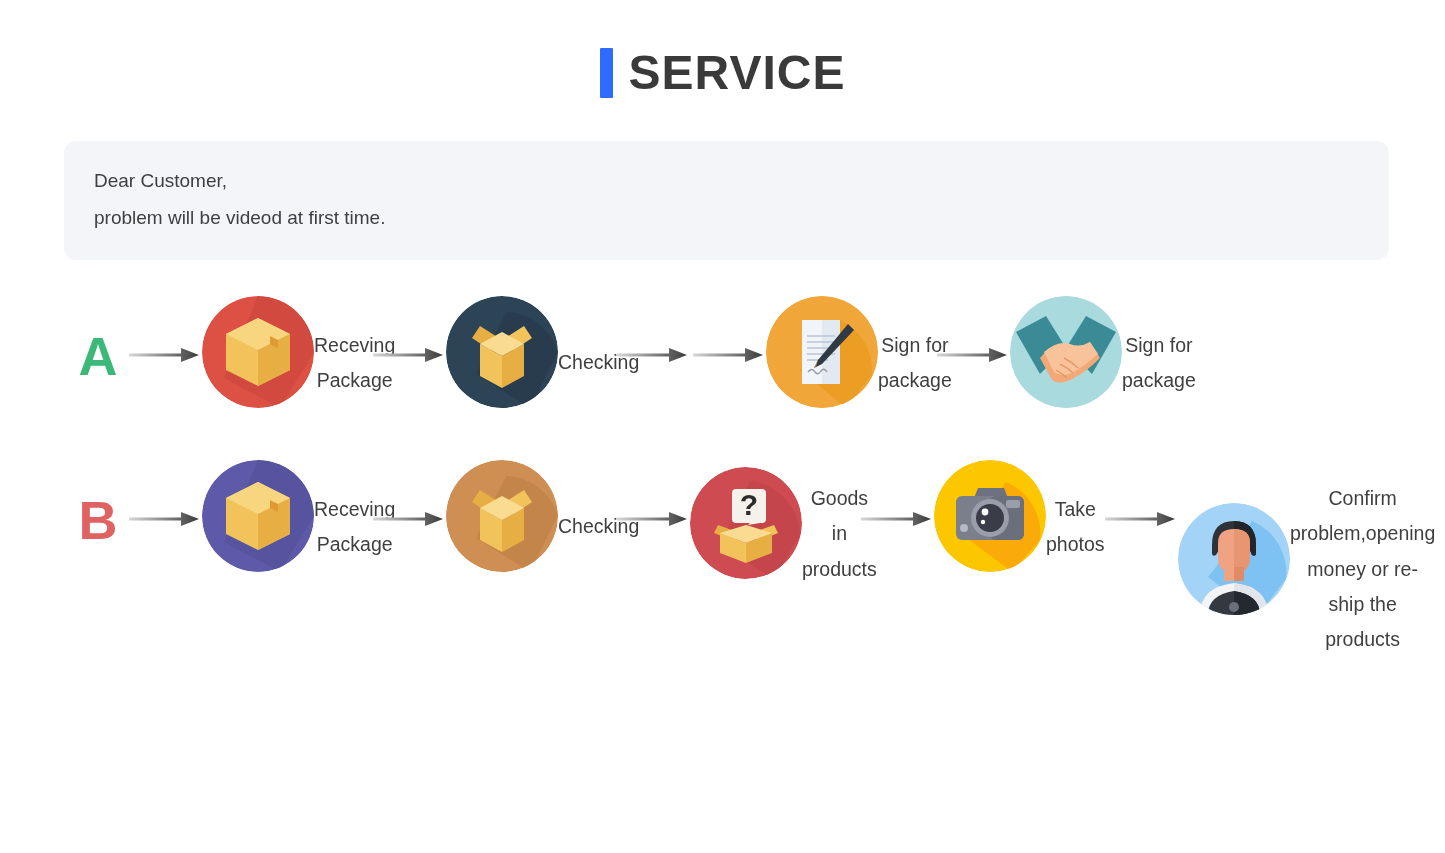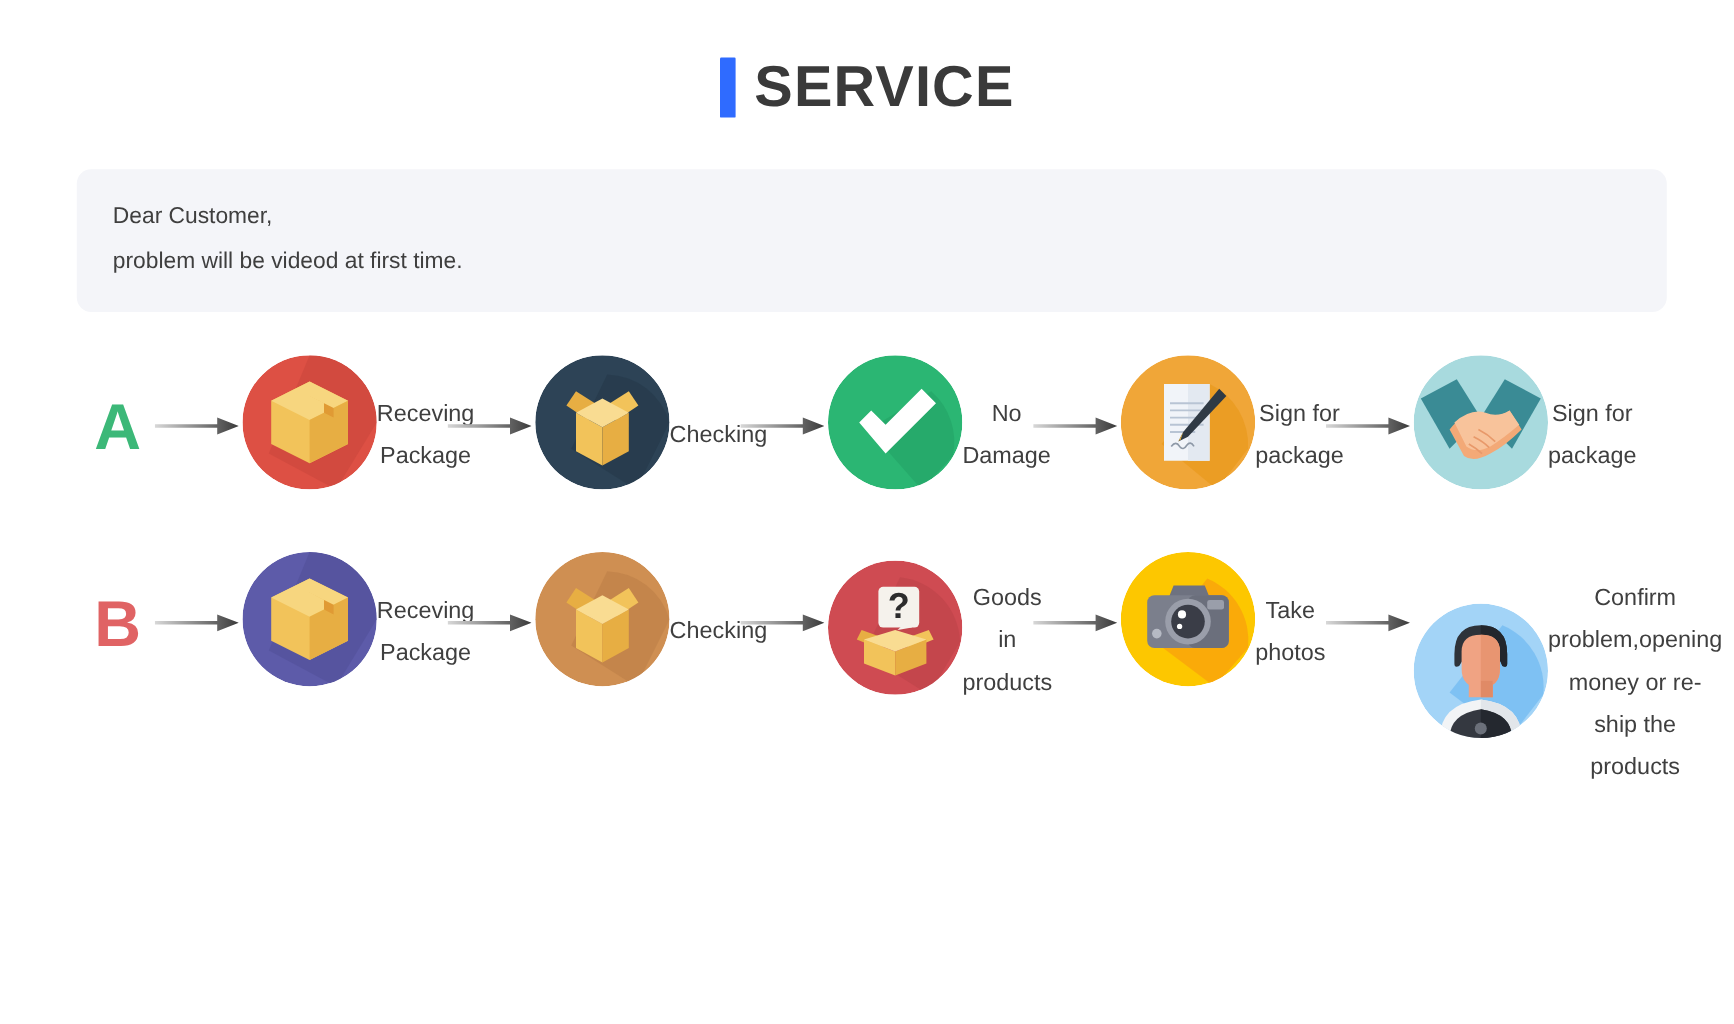--- a/index.html
+++ b/index.html
@@ -191,30 +191,20 @@
       </div>
       <div class="caption">Checking</div>
     </div>
 
     <div class="arrow">
       <svg viewBox="0 0 70 22" width="70" height="22" aria-hidden="true">
         <path d="M0 9.5 H52 V4 L70 11 L52 18 V12.5 H0 Z" fill="url(#ag1)"></path>
       </svg>
     </div>
 
-    <div class="step step-a">
-      <div class="circle">
-        <svg viewBox="0 0 112 112">
-          <circle cx="56" cy="56" r="56" fill="#2bb673"></circle>
-          <path d="M86 30 A56 56 0 0 1 104 84 L78 112 L34 62 Z" fill="#23a065" opacity=".55"></path>
-          <path d="M26 56 L36 46 L48 58 L78 28 L90 40 L48 82 Z" fill="#ffffff"></path>
-        </svg>
-      </div>
-      <div class="caption">No Damage</div>
-    </div>
 
     <div class="arrow">
       <svg viewBox="0 0 70 22" width="70" height="22" aria-hidden="true">
         <path d="M0 9.5 H52 V4 L70 11 L52 18 V12.5 H0 Z" fill="url(#ag1)"></path>
       </svg>
     </div>
 
     <div class="step step-a">
       <div class="circle">
         <svg viewBox="0 0 112 112">

